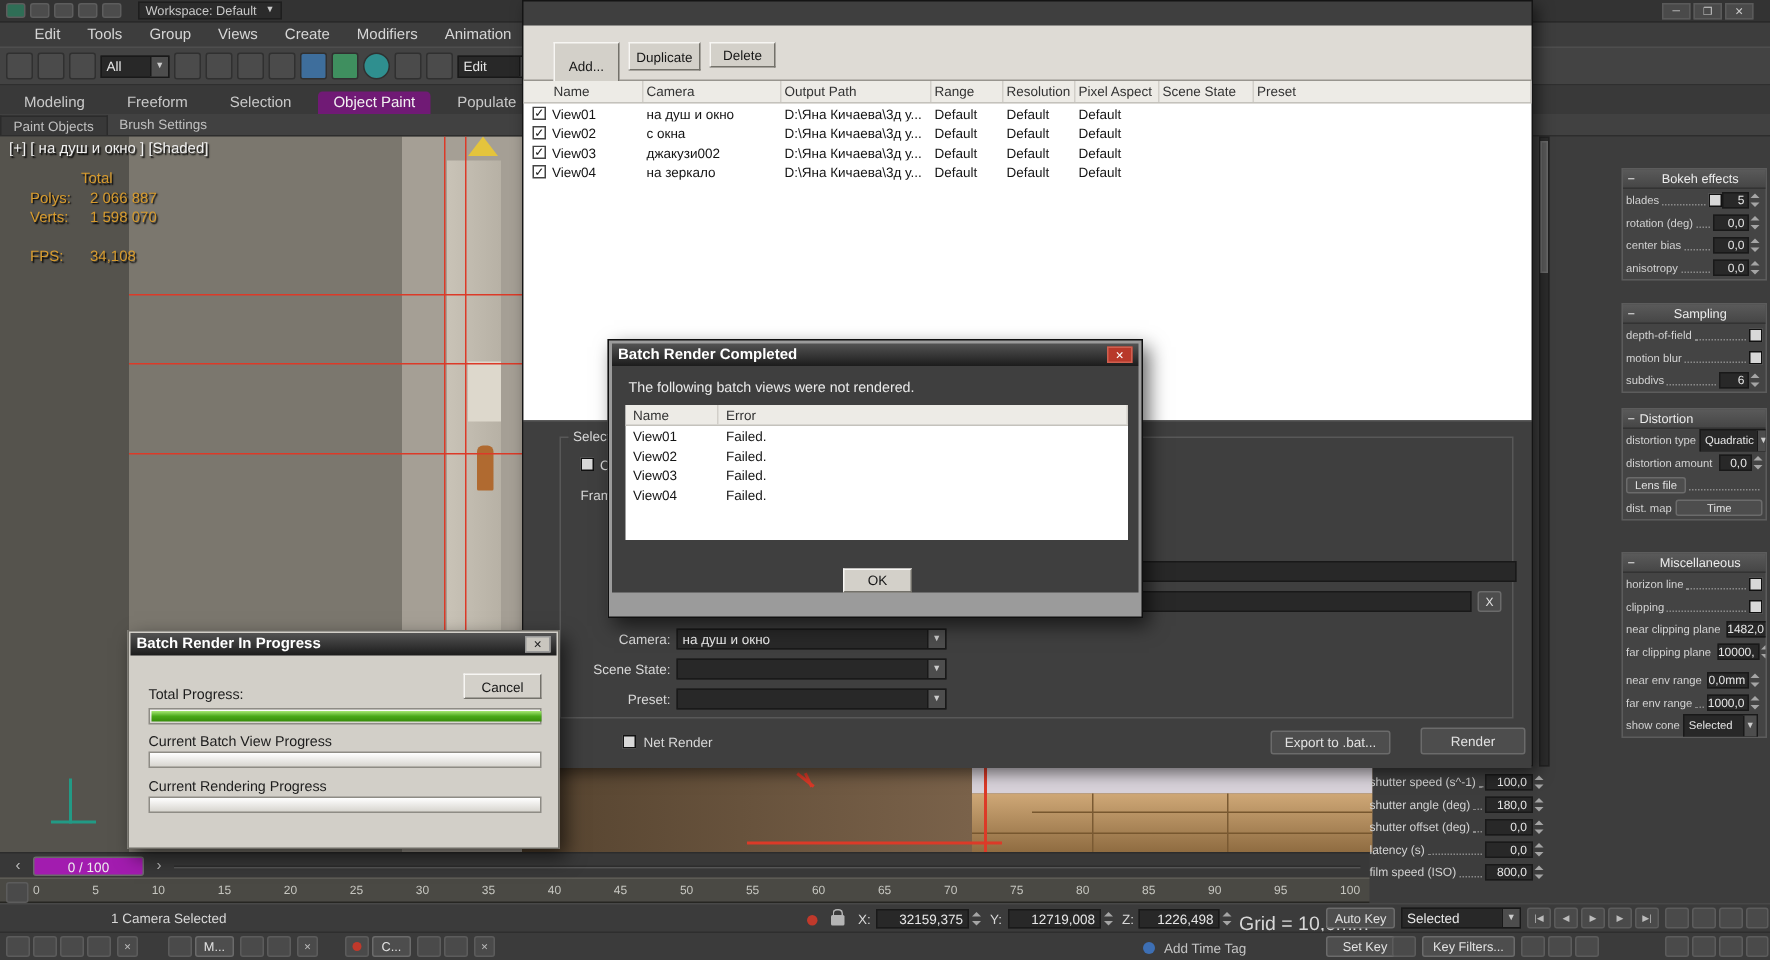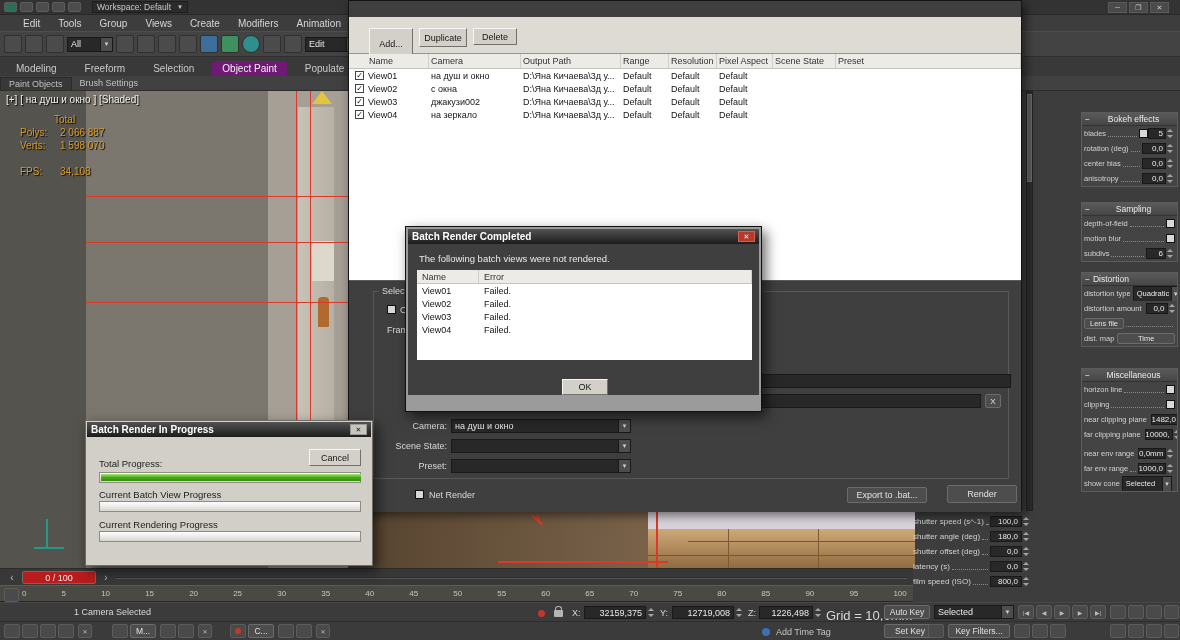--- a/index.html
+++ b/index.html
@@ -75,21 +75,21 @@
 .roll{left:1081px;width:97px;background:#444;border:1px solid #5c5c5c}
 .rh{height:13px;display:flex;align-items:center;background:linear-gradient(#5a5a5a,#464646);border-bottom:1px solid #333;font-size:8.5px;color:#ececec;padding:0 3px;gap:3px}
 .prow{display:flex;align-items:center;height:15px;padding:0 2px;font-size:7.5px;color:#d2d2d2;white-space:nowrap;overflow:hidden}
 .prow .fld{height:11px;padding:0 2px;font-size:8px;justify-content:flex-end;flex:none}
 .prow .dd{height:16px;font-size:7.5px}
 
 .pcrow{display:flex;align-items:center;height:15px;font-size:8px;color:#d2d2d2;white-space:nowrap;padding:0 2px}
 .pcrow .fld{height:11px;width:32px;justify-content:flex-end;font-size:8px;flex:none}
 
 .tslider{left:0;top:568px;width:913px;height:17px;background:#383838;border-top:1px solid #2c2c2c}
-.tshandle{position:absolute;left:22px;top:2px;width:74px;height:13px;background:#b91c1c;border:1px solid #6a6a6a;border-radius:2px;display:flex;align-items:center;justify-content:center;font-size:9px;color:#eee}
+.tshandle{position:absolute;left:22px;top:2px;width:74px;height:13px;background:#a21caf;border:1px solid #6a6a6a;border-radius:2px;display:flex;align-items:center;justify-content:center;font-size:9px;color:#eee}
 .tsarrow{position:absolute;top:2px;width:12px;height:13px;display:flex;align-items:center;justify-content:center;color:#bbb;font-size:10px}
 .ruler{left:0;top:585px;width:913px;height:17px;background:#4a4944;border-top:1px solid #5c5b55;border-bottom:1px solid #262622}
 .ticks{position:absolute;left:22px;right:6px;top:0;height:100%;display:flex;justify-content:space-between;align-items:center;font-size:8px;color:#c6c6c0}
 .sbar{left:0;width:1180px;height:19px;background:#3b3b3b;border-top:1px solid #484848}
 .slabel{position:absolute;font-size:9px;color:#d8d8d8;white-space:nowrap}
 .tico{position:absolute;height:14px;background:#4a4a4a;border:1px solid #5c5c5c;border-radius:2px;display:flex;align-items:center;justify-content:center;font-size:6px;color:#bbb}
 .lock{position:absolute;width:9px;height:7px;background:#b5b5b5;border-radius:1px}
 .lock:before{content:"";position:absolute;left:1px;top:-4px;width:5px;height:4px;border:1px solid #b5b5b5;border-bottom:none;border-radius:3px 3px 0 0}
 .redline{position:absolute;background:#dc3a28}
 .sc-block{position:absolute}

